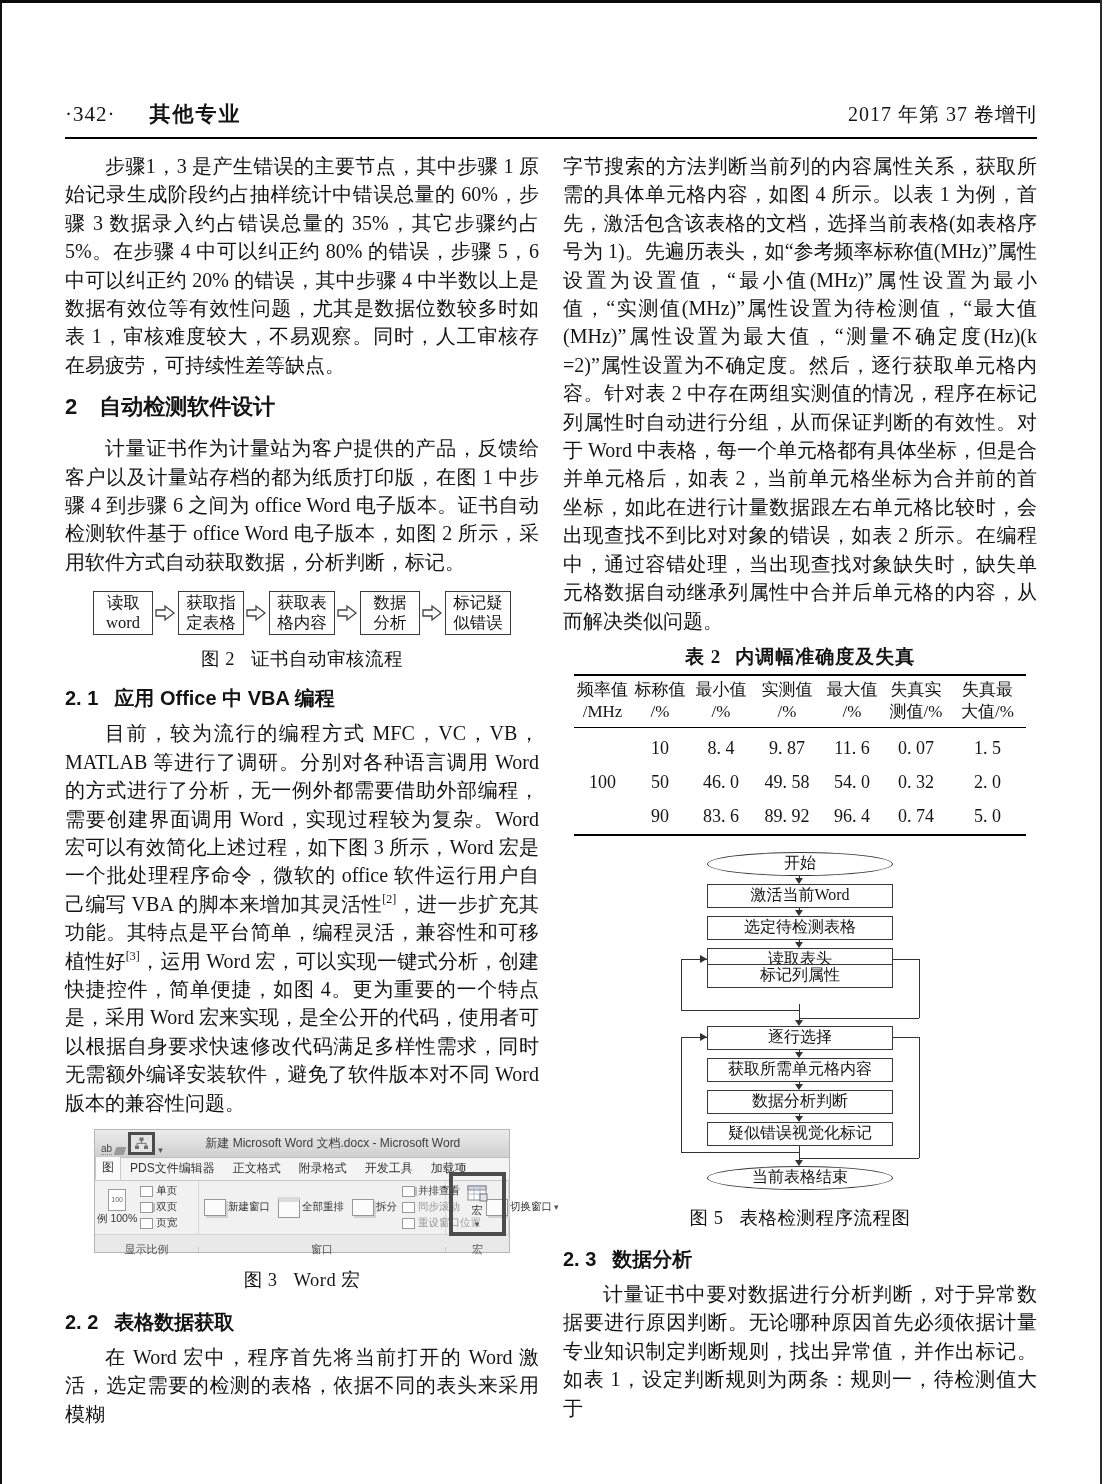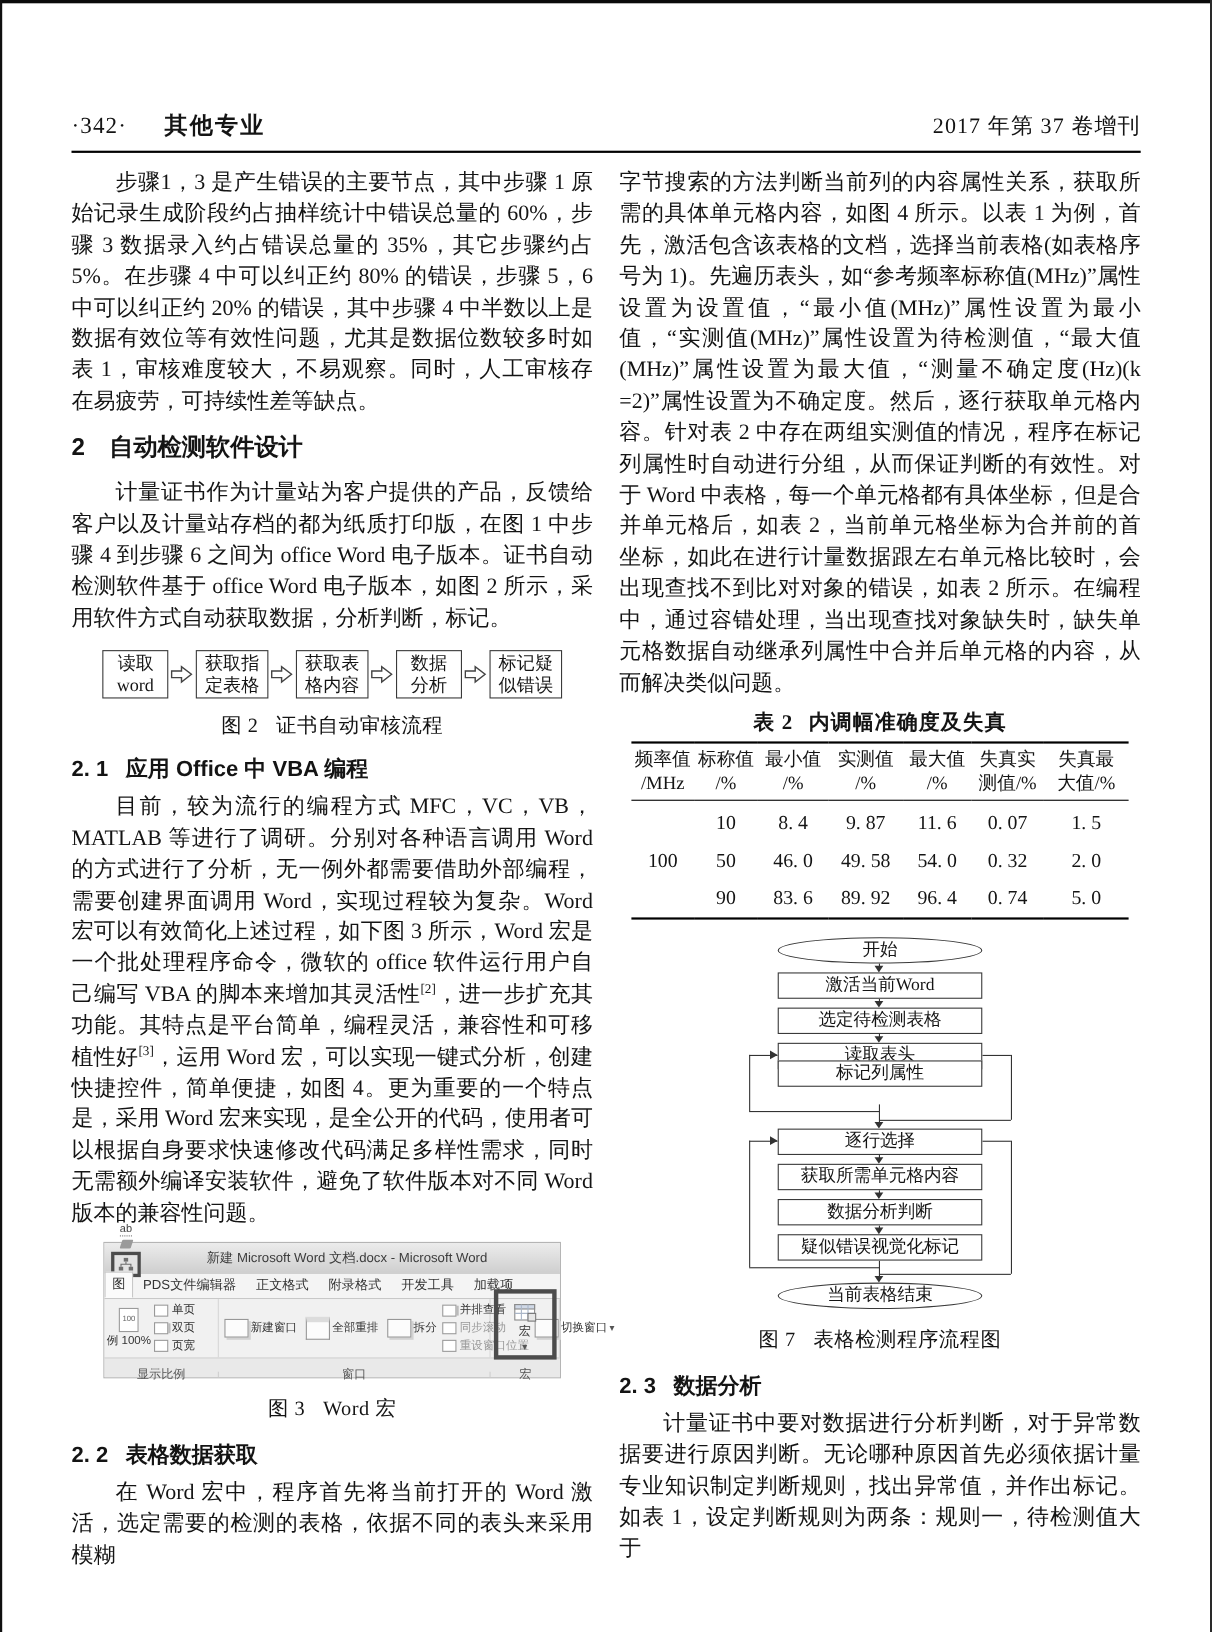--- a/index.html
+++ b/index.html
@@ -69,21 +69,21 @@
   .rhead{position:absolute;width:0;height:0;border-top:4.5px solid transparent;
         border-bottom:4.5px solid transparent;border-left:7px solid #333;z-index:1;}
   .rail{position:absolute;z-index:0;}
 
   
   .wmock{width:416px;margin:12px auto 0 auto;border:1px solid #b5b5b5;
         font-family:"Liberation Sans","DejaVu Sans",sans-serif;color:#333;background:#f0f0f0;
         position:relative;box-sizing:border-box;}
   .wtitle{height:27px;background:linear-gradient(#ececec,#cfcfcf);display:flex;
         align-items:center;padding:0 6px;border-bottom:1px solid #bdbdbd;}
-  .qat{display:flex;align-items:center;gap:3px;flex-direction:column;}
+  .qat{display:flex;align-items:flex-end;gap:3px;}
   .qat-ab{font-size:10px;color:#444;border-bottom:1px dotted #888;}
   .qat-brush{width:10px;height:8px;background:#9a9a9a;border-radius:1px;transform:skewX(-18deg);}
   .hlbox1{border:3px solid #4c4c4c;padding:2px 3px;background:#e3e3e3;display:flex;align-items:center;}
   .ddown{font-size:9px;color:#555;}
   .wtitle-text{flex:1;text-align:center;font-size:12px;color:#3c3c3c;}
   .wtabs{height:22px;background:#f4f4f4;display:flex;align-items:flex-end;
         border-bottom:1px solid #c8c8c8;font-size:12px;}
   .wtab{padding:2px 9px 3px 9px;color:#333;}
   .wtab.sel{background:#fbfbfb;border:1px solid #c8c8c8;border-bottom:1px solid #fbfbfb;
         padding:2px 6px 3px 6px;}
@@ -396,21 +396,21 @@
 
         <div class="rail" style="left:6px;top:185px;width:26px;border-top:1.6px solid #333"></div>
         <div class="rhead" style="left:25px;top:181px"></div>
         <div class="rail" style="left:6px;top:185px;height:115px;border-left:1.6px solid #333"></div>
         <div class="rail" style="left:6px;top:300px;width:119px;border-top:1.6px solid #333"></div>
         <div class="rail" style="left:218px;top:185px;width:26px;border-top:1.6px solid #333"></div>
         <div class="rail" style="left:244px;top:185px;height:121px;border-left:1.6px solid #333"></div>
         <div class="rail" style="left:125px;top:306px;width:119px;border-top:1.6px solid #333"></div>
       </div>
       <div class="figcap" style="margin-top:13px">
-        <span class="capno">图 7</span><span>表格检测程序流程图</span>
+        <span class="capno">图 5</span><span>表格检测程序流程图</span>
       </div>
 
       <h3 class="sec" style="margin-top:16px">
         <span class="secnum">2. 3</span><span>数据分析</span>
       </h3>
 
       <p class="para">计量证书中要对数据进行分析判断，对于异常数据要进行原因判断。无论哪种原因首先必须依据计量专业知识制定判断规则，找出异常值，并作出标记。如表 1，设定判断规则为两条：规则一，待检测值大于</p>
     </div>
   </div>
 </div>

